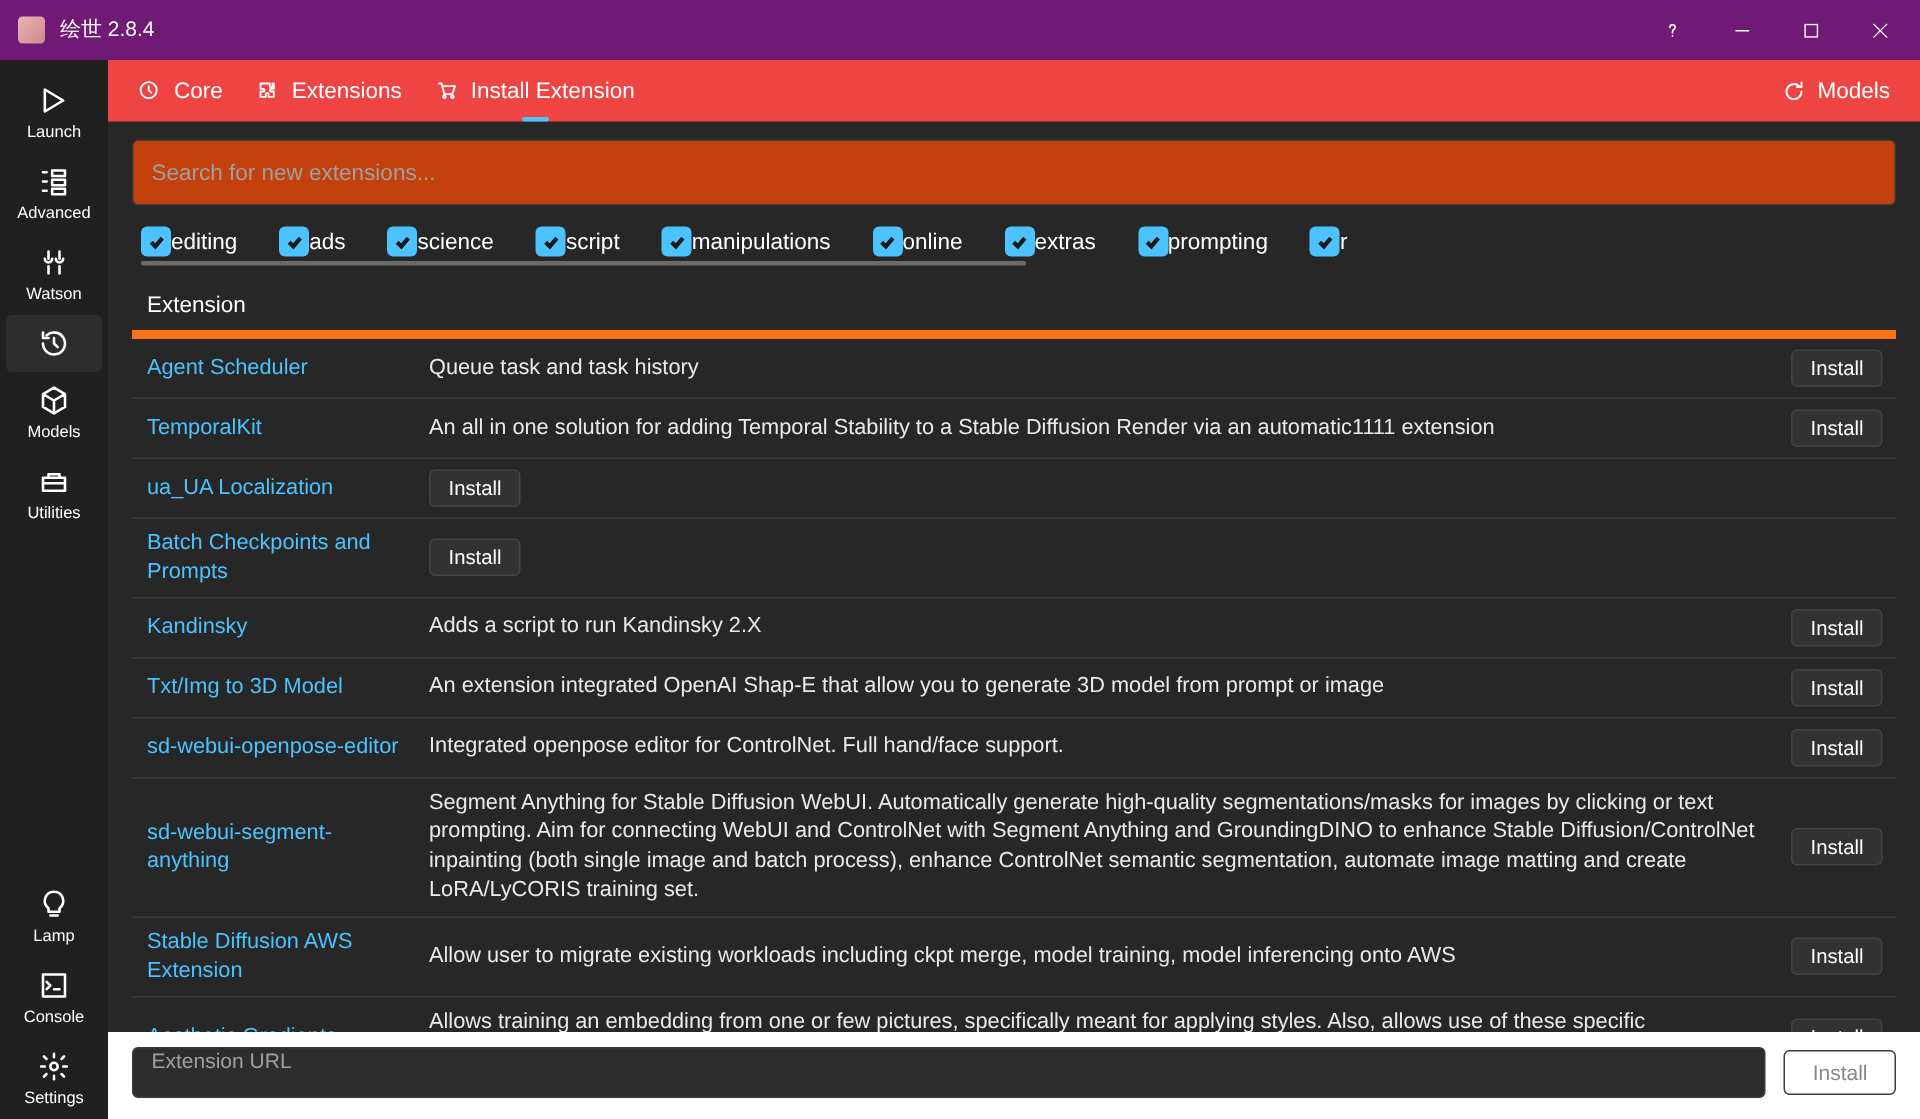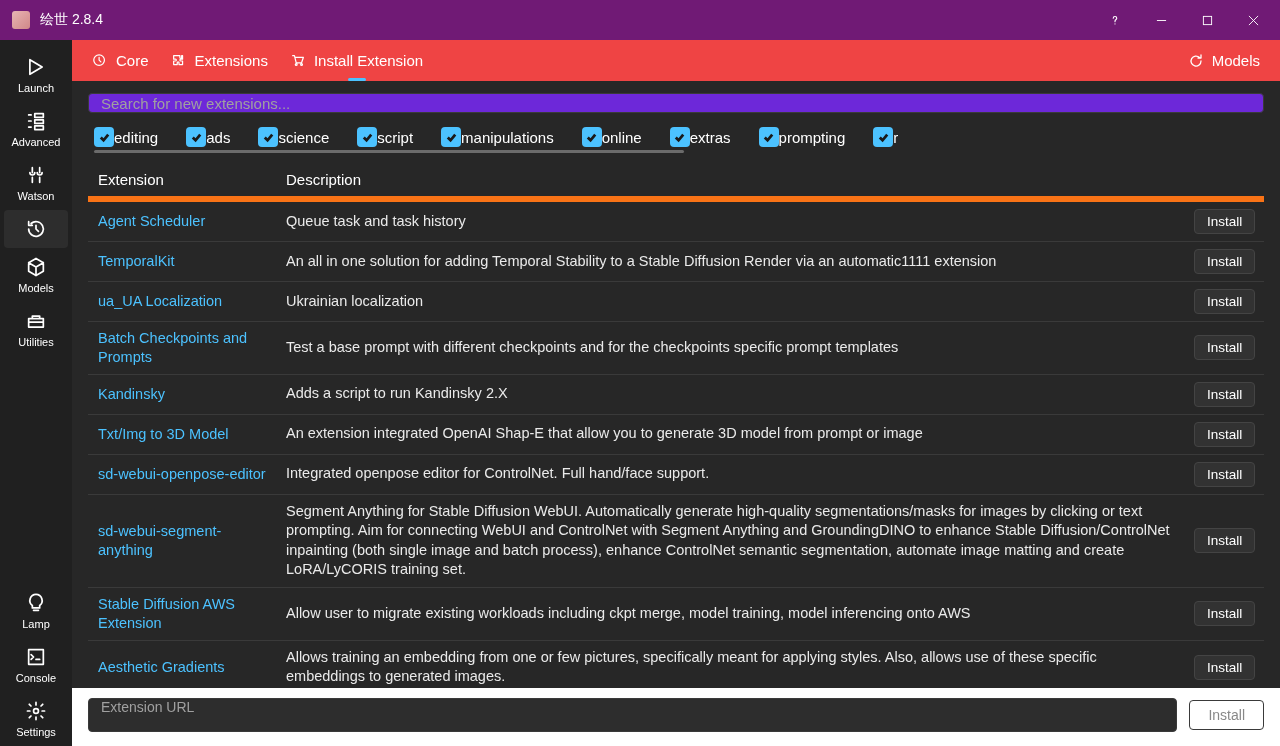--- a/index.html
+++ b/index.html
@@ -58,22 +58,22 @@
 }
 .tab.active::after {
   content: ""; position: absolute; bottom: 0; left: 50%; transform: translateX(-50%);
   width: 18px; height: 3px; background: #4cc2ff; border-radius: 2px;
 }
 .tab svg { width: 16px; height: 16px; }
 .refresh { display: flex; align-items: center; gap: 8px; color: #fff; font-size: 15px; cursor: pointer; padding-bottom: 12px; }
 .refresh svg { width: 16px; height: 16px; }
 .content { padding: 12px 16px 0 16px; flex: 1; display: flex; flex-direction: column; overflow: hidden; }
 .searchbox {
-  background: #6d28d9; border: 1px solid #3a3a3a; border-radius: 4px;
-  height: 20px; display: flex; align-items: center; padding: 0 12px;
+  background: #c2410c; border: 1px solid #3a3a3a; border-radius: 4px;
+  height: 44px; display: flex; align-items: center; padding: 0 12px;
 }
 .searchbox input {
   background: transparent; border: none; outline: none; color: #fff;
   width: 100%; font-size: 15px;
 }
 .searchbox input::placeholder { color: #a0a0a0; }
 .filters {
   display: flex; gap: 28px; padding: 14px 6px 8px 6px; overflow-x: hidden;
   position: relative; white-space: nowrap;
 }
@@ -326,21 +326,20 @@
               </svg>
             </span>
             <span class="filter-lbl">r</span>
           </div>
         </div>
 
       <div class="table-wrap">
         <div class="table">
           <div class="thead">
             <div class="cell col-name">Extension</div>
-            <div class="cell col-desc">Description</div>
             <div class="cell col-act"></div>
           </div>
           <div class="tbody" id="tbody">
               <div class="row">
                 <div class="cell col-name">
                   <a href="#">Agent Scheduler</a>
                 </div>
                 <div class="cell col-desc">Queue task and task history</div>
                 <div class="cell col-act">
                   <button class="install-btn">Install</button>
@@ -352,30 +351,28 @@
                 </div>
                 <div class="cell col-desc">An all in one solution for adding Temporal Stability to a Stable Diffusion Render via an automatic1111 extension</div>
                 <div class="cell col-act">
                   <button class="install-btn">Install</button>
                 </div>
               </div>
               <div class="row">
                 <div class="cell col-name">
                   <a href="#">ua_UA Localization</a>
                 </div>
-                <div class="cell col-desc">Ukrainian localization</div>
                 <div class="cell col-act">
                   <button class="install-btn">Install</button>
                 </div>
               </div>
               <div class="row">
                 <div class="cell col-name">
                   <a href="#">Batch Checkpoints and Prompts</a>
                 </div>
-                <div class="cell col-desc">Test a base prompt with different checkpoints and for the checkpoints specific prompt templates</div>
                 <div class="cell col-act">
                   <button class="install-btn">Install</button>
                 </div>
               </div>
               <div class="row">
                 <div class="cell col-name">
                   <a href="#">Kandinsky</a>
                 </div>
                 <div class="cell col-desc">Adds a script to run Kandinsky 2.X</div>
                 <div class="cell col-act">

